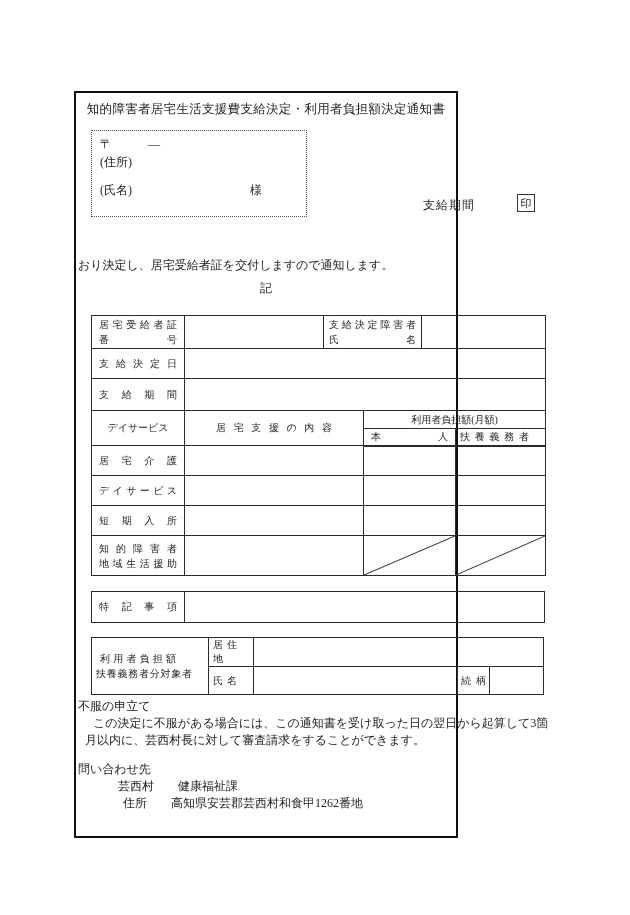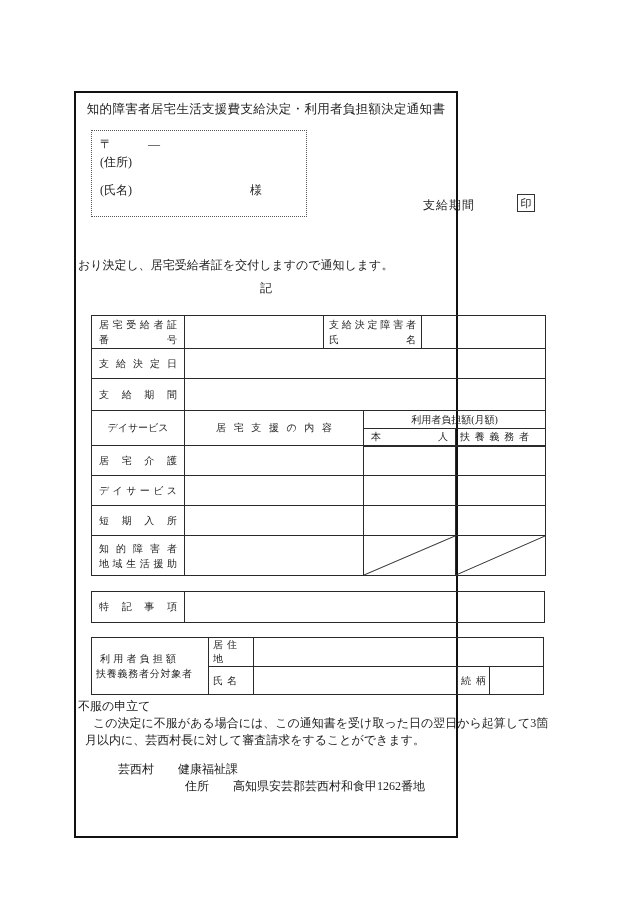--- a/index.html
+++ b/index.html
@@ -73,21 +73,21 @@
   .digit-cell:last-child { border-right: none; }
 
   .diag-cell { position: relative; padding: 0; }
   .diag-cell svg { position: absolute; left: 0; top: 0; width: 100%; height: 100%; display: block; }
   .diag-cell line { stroke: #333; stroke-width: 1; }
 
   .bottom-text { left: 2px; top: 605px; line-height: 17px; }
   .indent14 { margin-left: 15px; }
   .indent7 { margin-left: 7px; }
   .indent27 { margin-left: 40px; }
-  .indent97 { margin-left: 107px; font-family: Liberation Serif, serif; }
+  .indent97 { margin-left: 45px; font-family: Liberation Serif, serif; }
   .vgap12 { height: 12px; }
 </style>
 </head>
 <body>
 
 <div class="page">
 
 
   <div class="abs outer-box">
 
@@ -236,18 +236,19 @@
         <td></td>
       </tr>
     </tbody>
       </table>
 
     <div class="abs bottom-text">
       <div class="nowrap">不服の申立て</div>
       <div class="nowrap indent14">この決定に不服がある場合には、この通知書を受け取った日の翌日から起算して3箇</div>
       <div class="nowrap indent7">月以内に、芸西村長に対して審査請求をすることができます。</div>
       <div class="vgap12"></div>
+      <div class="nowrap">問い合わせ先</div>
       <div class="nowrap indent27">芸西村　　健康福祉課</div>
       <div class="nowrap indent97">住所　　高知県安芸郡芸西村和食甲1262番地</div>
     </div>
 
   </div>
 </div>
 
 </body></html>

